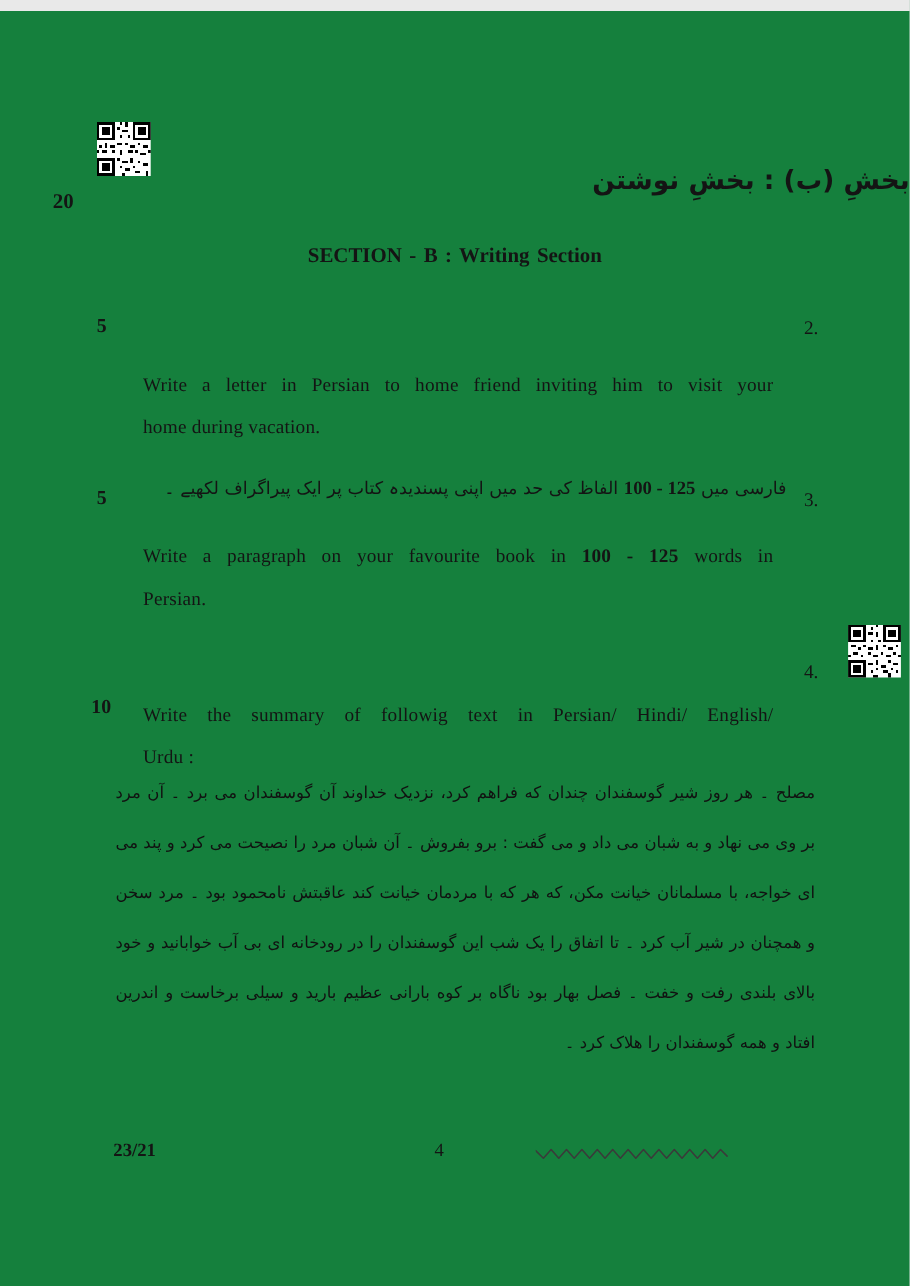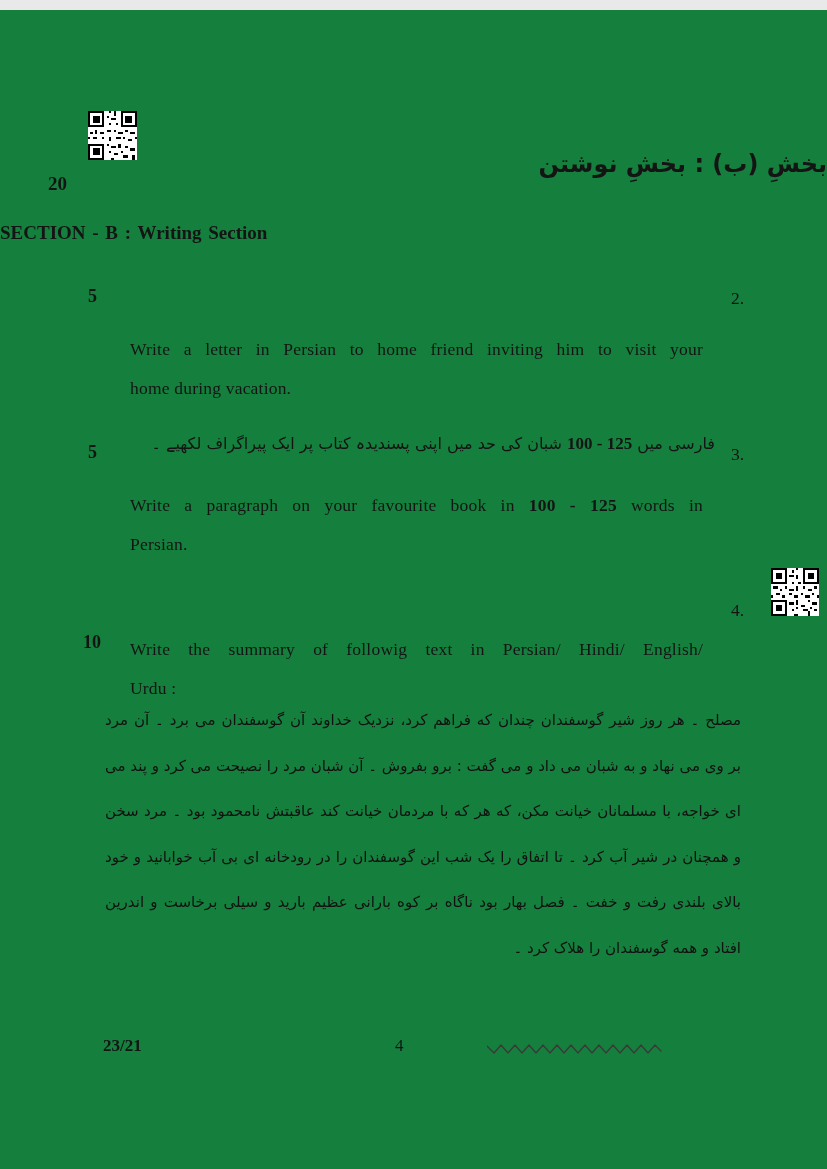--- a/index.html
+++ b/index.html
@@ -29,20 +29,21 @@
   
   .heading-urdu {
     left: 0; top: 140px; width: 100%;
     text-align: right;
     font-family: "DejaVu Sans", sans-serif;
     font-size: 24px; font-weight: bold;
     direction: rtl;
   }
   .heading-en {
     left: 0; top: 212px; width: 100%;
+    text-align: center;
     font-size: 19px; font-weight: bold;
     word-spacing: 2px;
   }
 
   
   .q-urdu {
     position: absolute;
     right: 112px;
     direction: rtl;
     white-space: nowrap;
@@ -119,21 +120,21 @@
   <div class="abs marks" style="left:88px; top:276px;">5</div>
   <div class="abs q-num" style="top:278px;">2.</div>
   <div class="q-english" style="top:320px;">
     <div class="eng-line-just">Write a letter in Persian to home friend inviting him to visit your</div>
     <div>home during vacation.</div>
   </div>
 
   <div class="abs marks" style="left:88px; top:432px;">5</div>
   <div class="abs q-num" style="top:434px;">3.</div>
   <div class="q-urdu" style="top:424px;">
-    <span>فارسی میں </span><span class="ltr-num">100 - 125</span><span> شبان کی حد میں اپنی پسندیدہ کتاب پر ایک پیراگراف لکھیے ۔</span>
+    <span>فارسی میں </span><span class="ltr-num">100 - 125</span><span> الفاظ کی حد میں اپنی پسندیدہ کتاب پر ایک پیراگراف لکھیے ۔</span>
   </div>
   <div class="q-english" style="top:476px;">
     <div class="eng-line-just"><span>Write a paragraph on your favourite book in </span><span class="bold">100 - 125</span><span> words in</span></div>
     <div>Persian.</div>
   </div>
 
   <div class="abs marks" style="left:83px; top:622px;">10</div>
   <div class="abs q-num" style="top:590px;">4.</div>
 
   <div class="qr qr-right">

